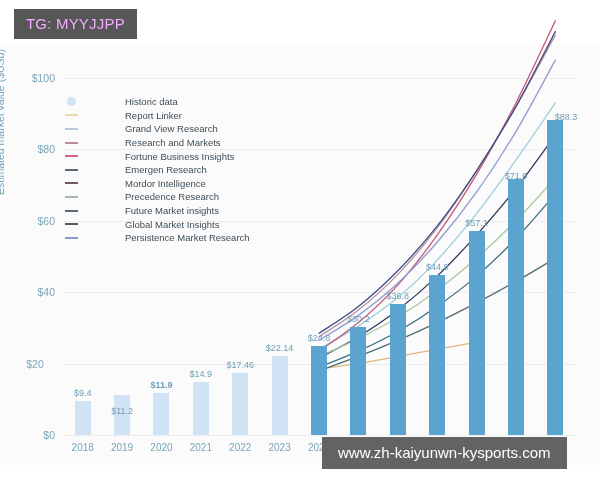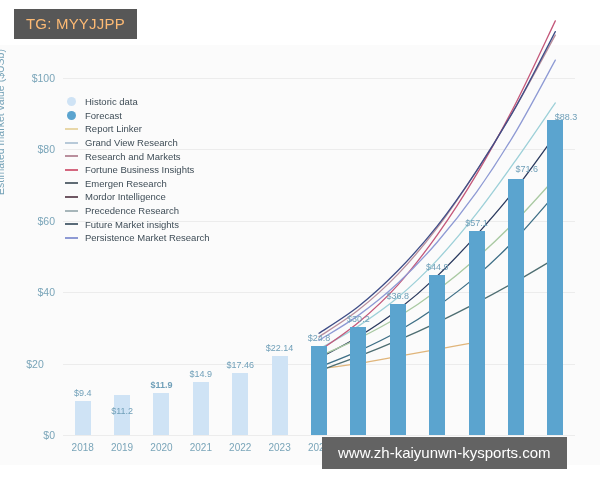--- a/index.html
+++ b/index.html
@@ -14,21 +14,21 @@
     overflow: hidden;
     font-family: "Liberation Sans", sans-serif;
   }
 
   
   #tg-tag {
     position: absolute;
     left: 14px;
     top: 9px;
     background: #575757;
-    color: #fdba74;
+    color: #f0abfc;
     font-size: 15px;
     letter-spacing: 0.2px;
     padding: 6px 12px 7px 12px;
     z-index: 40;
     white-space: nowrap;
   }
 
   
   #watermark {
     position: absolute;
@@ -123,20 +123,21 @@
   #legend {
     position: absolute;
     left: 64px;
     top: 50px;
     z-index: 20;
   }
   .legend-row {
     display: flex;
     align-items: center;
     height: 13.6px;
+    gap: 40px;
   }
   .legend-swatch {
     width: 14px;
     margin-right: 7px;
     display: flex;
     align-items: center;
     justify-content: center;
     flex: 0 0 14px;
   }
   .legend-dot {
@@ -214,21 +215,21 @@
         <div class="barlabel" style="left: 37.0769px; width: 44px; top: 304.016px; margin-top: 24px;">$11.2</div>
         <div class="barlabel" style="left: 76.4615px; width: 44px; top: 301.517px; font-weight: bold;">$11.9</div>
         <div class="barlabel" style="left: 115.846px; width: 44px; top: 290.807px;">$14.9</div>
         <div class="barlabel" style="left: 155.231px; width: 44px; top: 281.668px;">$17.46</div>
         <div class="barlabel" style="left: 194.615px; width: 44px; top: 264.96px;">$22.14</div>
         <div class="barlabel" style="left: 234px; width: 44px; top: 255.464px;">$24.8</div>
         <div class="barlabel" style="left: 273.385px; width: 44px; top: 236.186px;">$30.2</div>
         <div class="barlabel" style="left: 312.769px; width: 44px; top: 212.624px;">$36.8</div>
         <div class="barlabel" style="left: 352.154px; width: 44px; top: 183.707px;">$44.9</div>
         <div class="barlabel" style="left: 391.538px; width: 44px; top: 140.153px;">$57.1</div>
-        <div class="barlabel" style="left: 430.923px; width: 44px; top: 86px; text-align: right;">$71.6</div>
+        <div class="barlabel" style="left: 430.923px; width: 44px; top: 93px;">$71.6</div>
         <div class="barlabel" style="left: 470.308px; width: 44px; top: 34px; text-align: right;">$88.3</div>
       </div>
     <div id="xticks">
         <div class="xtick" style="left: -0.307692px; width: 40px; top: 364px;">2018</div>
         <div class="xtick" style="left: 39.0769px; width: 40px; top: 364px;">2019</div>
         <div class="xtick" style="left: 78.4615px; width: 40px; top: 364px;">2020</div>
         <div class="xtick" style="left: 117.846px; width: 40px; top: 364px;">2021</div>
         <div class="xtick" style="left: 157.231px; width: 40px; top: 364px;">2022</div>
         <div class="xtick" style="left: 196.615px; width: 40px; top: 364px;">2023</div>
         <div class="xtick" style="left: 236px; width: 40px; top: 364px;">2024</div>
@@ -243,26 +244,20 @@
 
   <div id="legend">
       <div class="legend-row">
         <span class="legend-swatch">
           <span class="legend-dot" style="background: rgb(207, 227, 245);"></span>
         </span>
         <span class="legend-text">Historic data</span>
       </div>
       <div class="legend-row">
         <span class="legend-swatch">
-          <span class="legend-dot" style="background: rgb(91, 164, 207);"></span>
-        </span>
-        <span class="legend-text">Forecast</span>
-      </div>
-      <div class="legend-row">
-        <span class="legend-swatch">
           <span class="legend-line" style="background: rgb(232, 215, 168);"></span>
         </span>
         <span class="legend-text">Report Linker</span>
       </div>
       <div class="legend-row">
         <span class="legend-swatch">
           <span class="legend-line" style="background: rgb(183, 201, 216);"></span>
         </span>
         <span class="legend-text">Grand View Research</span>
       </div>
@@ -294,20 +289,26 @@
         <span class="legend-swatch">
           <span class="legend-line" style="background: rgb(167, 182, 186);"></span>
         </span>
         <span class="legend-text">Precedence Research</span>
       </div>
       <div class="legend-row">
         <span class="legend-swatch">
           <span class="legend-line" style="background: rgb(89, 107, 120);"></span>
         </span>
         <span class="legend-text">Future Market insights</span>
+      </div>
+      <div class="legend-row">
+        <span class="legend-swatch">
+          <span class="legend-line" style="background: rgb(77, 90, 102);"></span>
+        </span>
+        <span class="legend-text">Global Market Insights</span>
       </div>
       <div class="legend-row">
         <span class="legend-swatch">
           <span class="legend-line" style="background: rgb(142, 154, 212);"></span>
         </span>
         <span class="legend-text">Persistence Market Research</span>
       </div>
     </div>
 </div>
 

